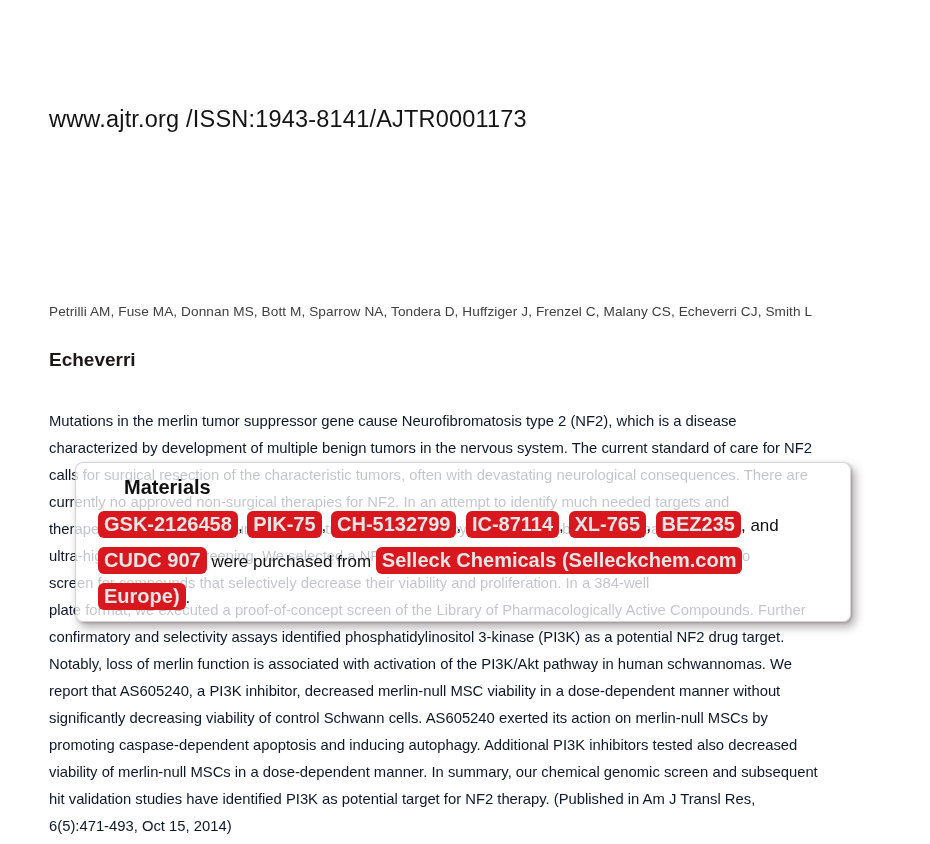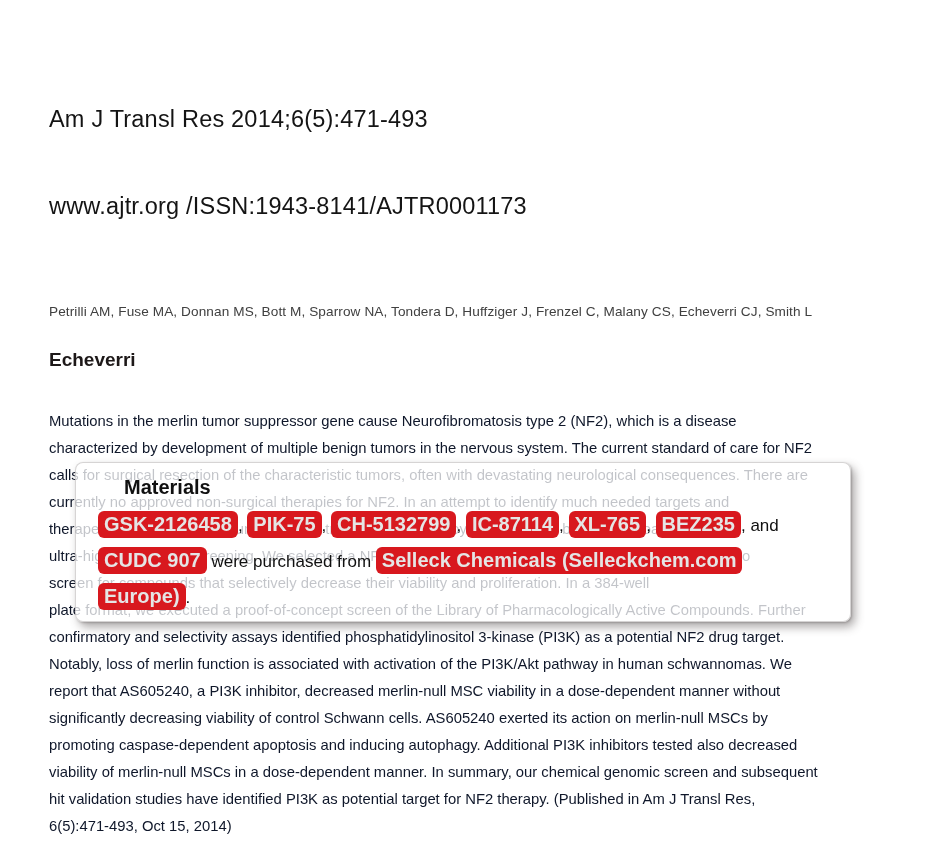--- a/index.html
+++ b/index.html
@@ -96,21 +96,20 @@
     box-decoration-break: clone;
     border-radius: 6px;
   }
 </style>
 </head>
 <body>
 
 <div class="page">
 
   <div class="journal-header">
-    <div>Am J Transl Res 2014;6(5):471-493</div>
     <div>www.ajtr.org /ISSN:1943-8141/AJTR0001173</div>
   </div>
 
 
   <div class="authors">Petrilli AM, Fuse MA, Donnan MS, Bott M, Sparrow NA, Tondera D, Huffziger J, Frenzel C, Malany CS, Echeverri CJ, Smith L</div>
 
   <h2 class="abs-h">Echeverri</h2>
 
   <div class="abs-body">Mutations in the merlin tumor suppressor gene cause Neurofibromatosis type 2 (NF2), which is a disease
 characterized by development of multiple benign tumors in the nervous system. The current standard of care for NF2

